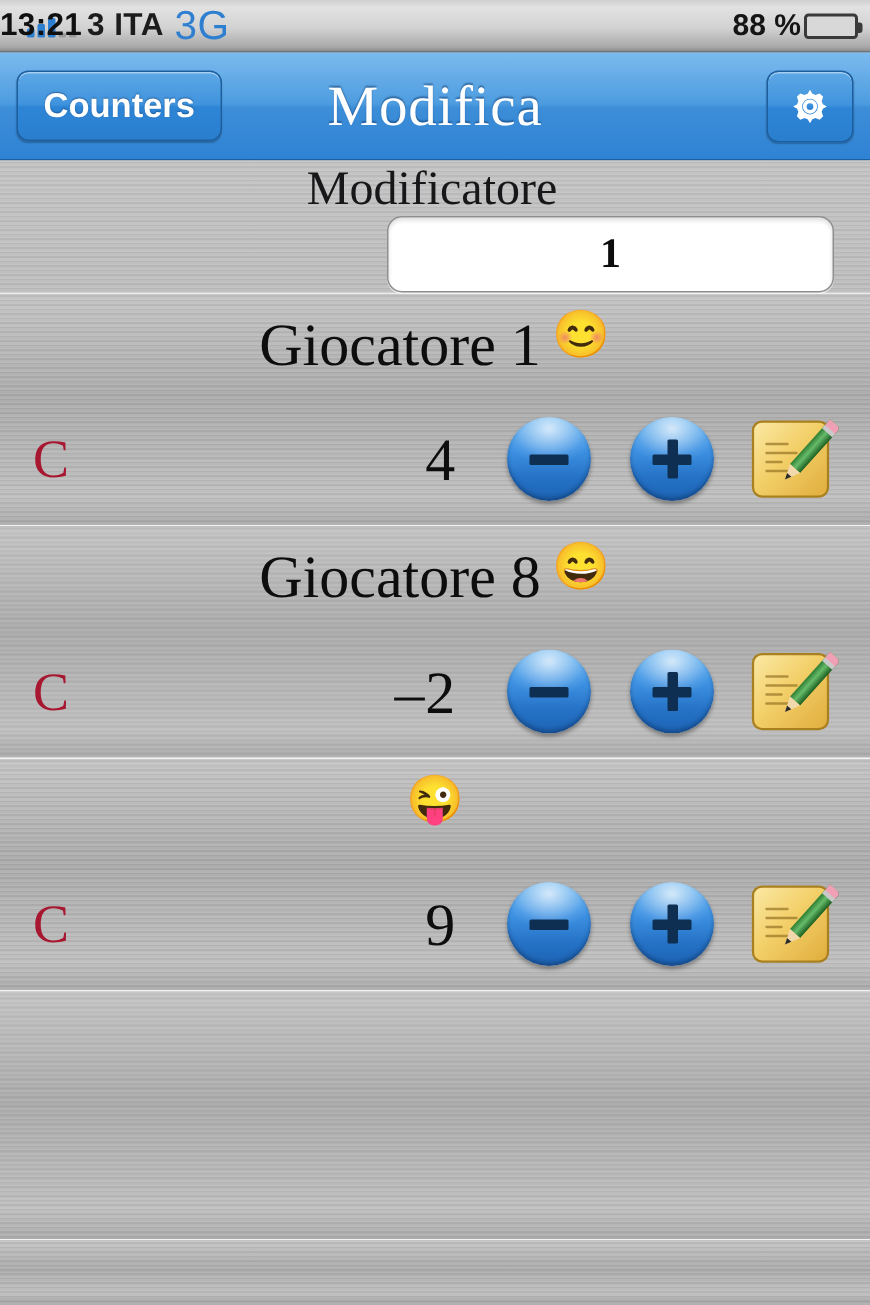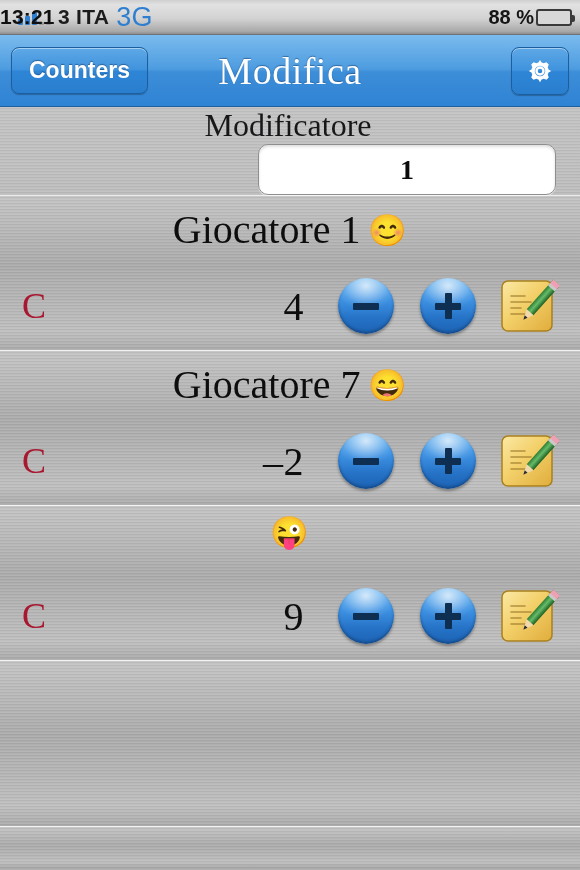--- a/index.html
+++ b/index.html
@@ -215,21 +215,21 @@
   }
   .player-name {
     position: absolute;
     top: 10px;
     left: 0; right: 0;
     text-align: center;
     font-family: "Liberation Serif", serif;
     font-size: 40px;
     color: #0d0d0d;
     display: flex;
-    align-items: center;
+    align-items: flex-start;
     justify-content: center;
     gap: 8px;
     white-space: nowrap;
   }
   .player-emoji {
     font-size: 31px;
     line-height: 1;
     position: relative;
     top: 1px;
   }
@@ -408,21 +408,21 @@
               <path d="M34.6 43.8 L36.5 48 L38.4 43.8 Z" fill="#2b2b2b"></path>
             </g>
           </svg>
         </span>
       </button>
     </div>
   </div>
 
   <div class="player-row metal">
     <div class="player-name">
-      <span>Giocatore 7</span>
+      <span>Giocatore 8</span>
       <span class="player-emoji">😄</span>
     </div>
     <div class="row-controls">
       <button class="clear-btn">C</button>
       <span class="score">–2</span>
       <button class="circle-btn minus">
         <span class="glyph">
                 <i class="h"></i>
               </span>
       </button>

